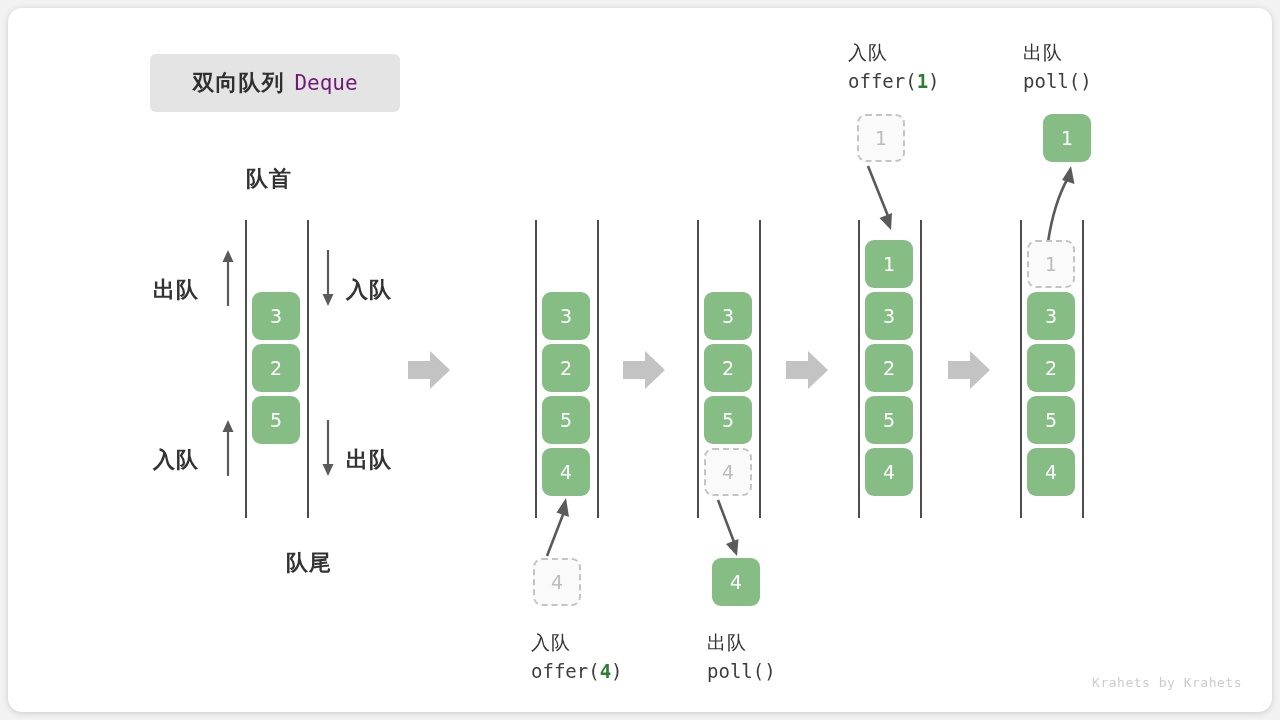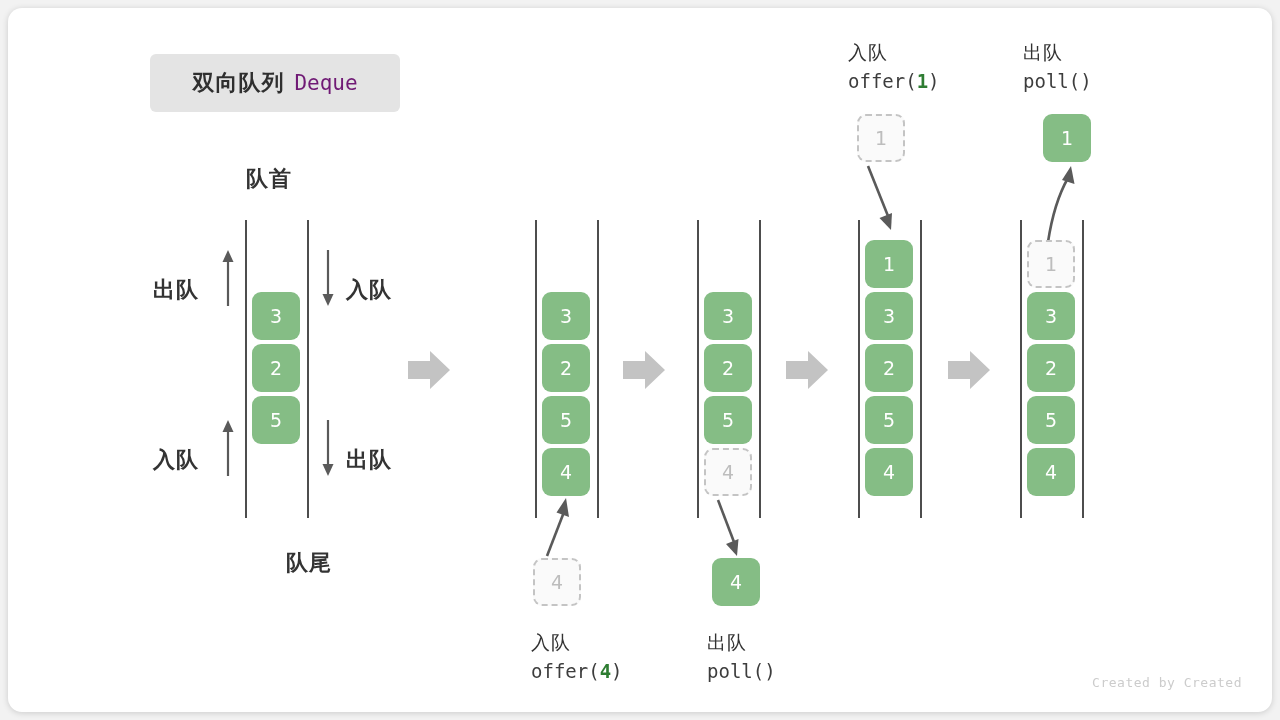--- a/index.html
+++ b/index.html
@@ -240,16 +240,16 @@
     <div class="abs rail" style="left:1074px; top:212px; height:298px;"></div>
 
     <div class="abs stack" style="left:1019px; top:232px;">
       <div class="box ghost">1</div>
       <div class="box">3</div>
       <div class="box">2</div>
       <div class="box">5</div>
       <div class="box">4</div>
     </div>
 
-    <div id="watermark" class="abs">Created by Created</div>
+    <div id="watermark" class="abs">Krahets by Krahets</div>
 
   </div>
 </div>
 
 </body></html>

